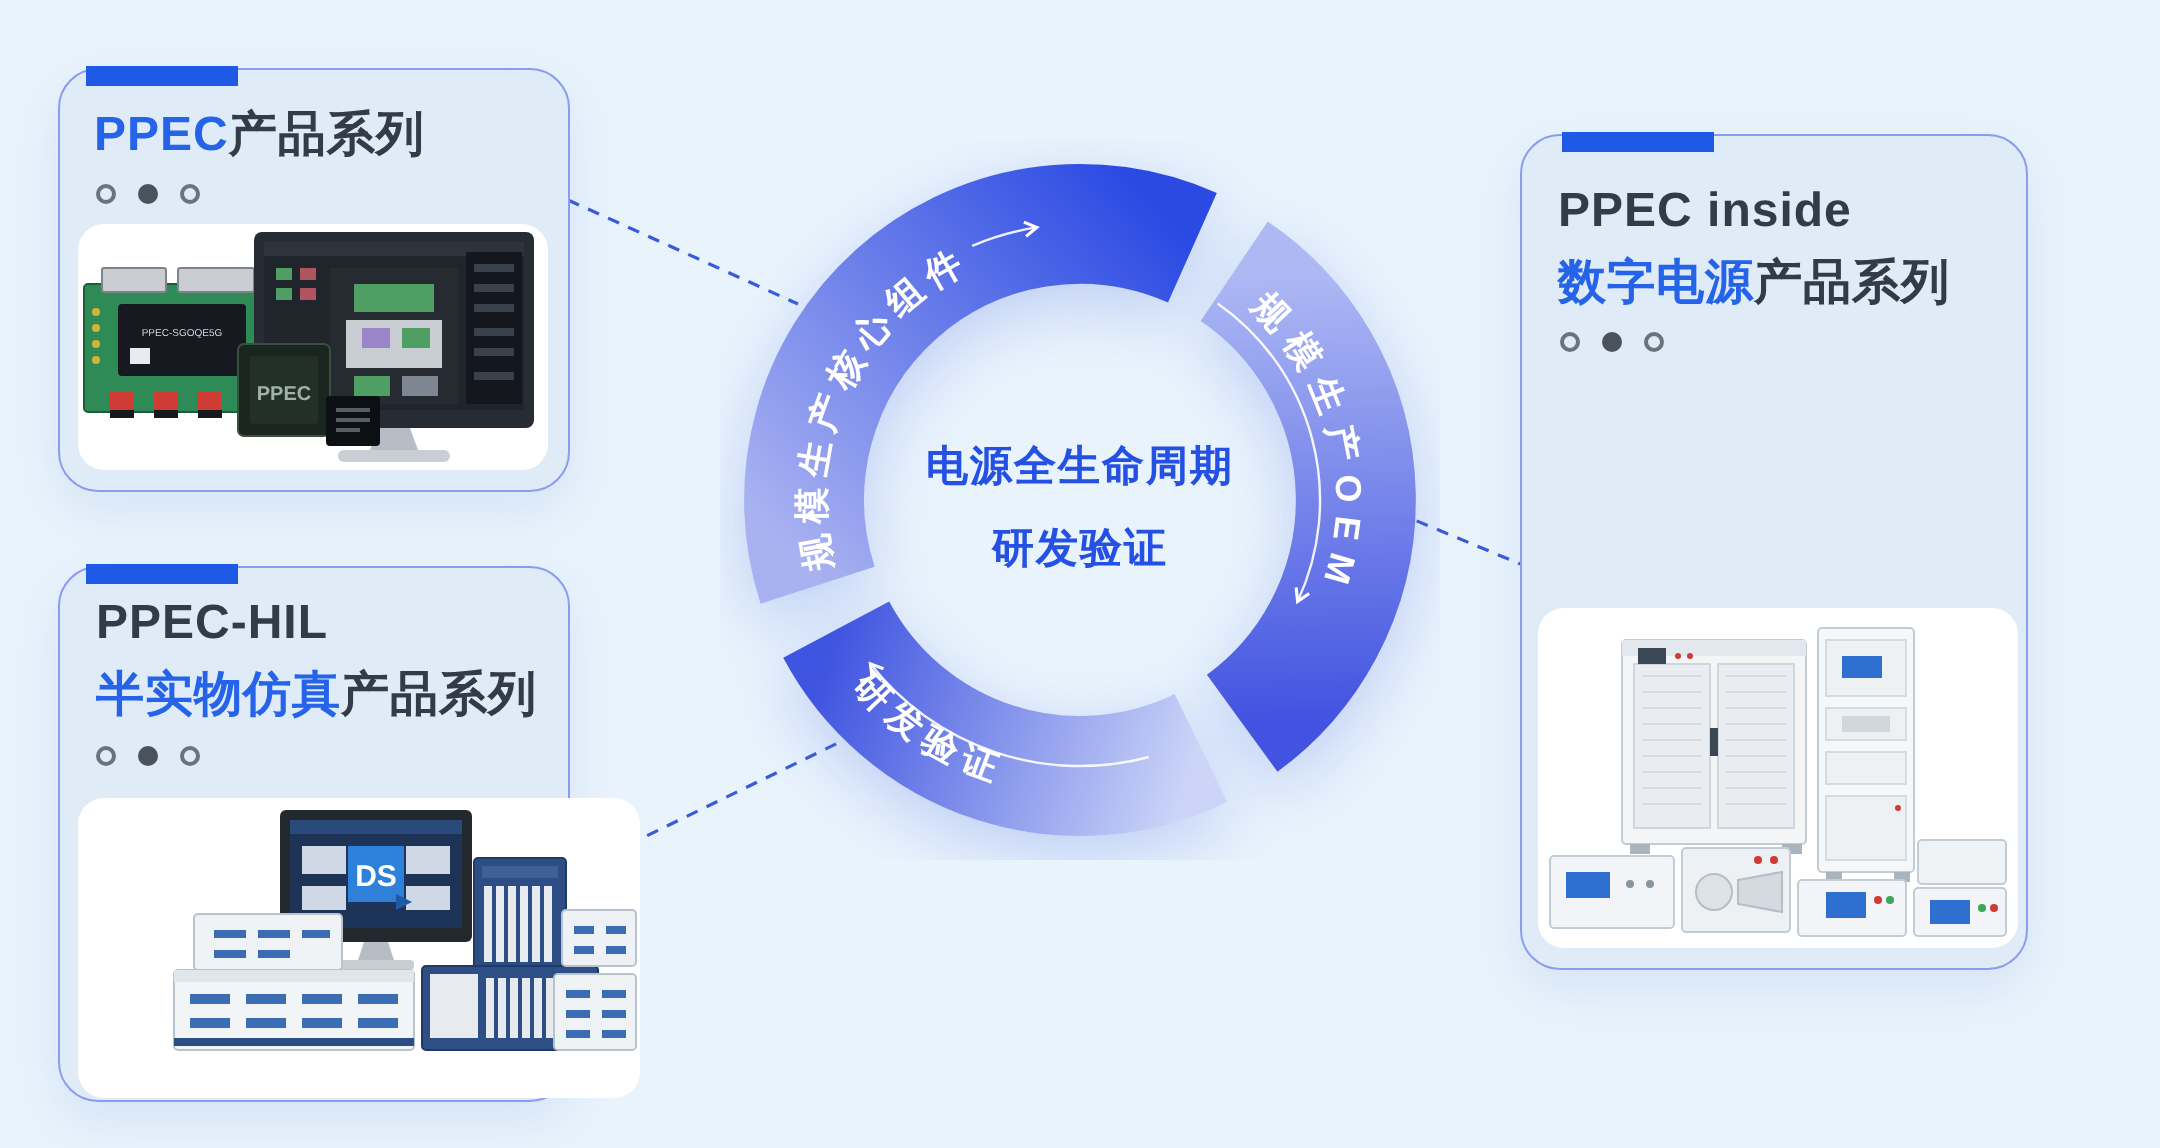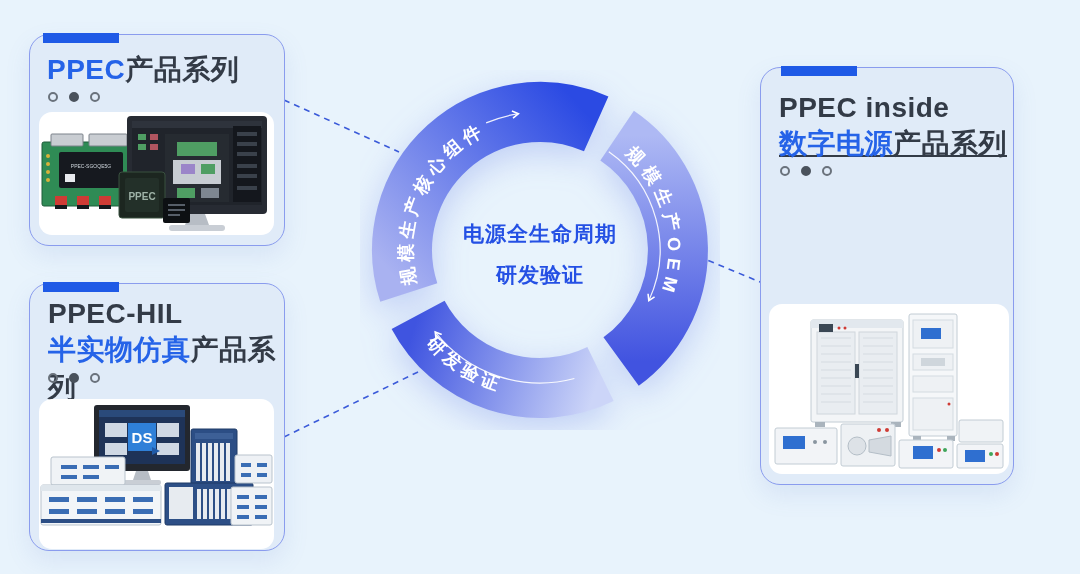--- a/index.html
+++ b/index.html
@@ -6,46 +6,46 @@
   body{font-family:"Liberation Sans","DejaVu Sans",sans-serif;}
   .stage{position:relative;width:1080px;height:574px;background:#e8f3fc;overflow:hidden;}
 
   
   .connectors{position:absolute;left:0;top:0;width:1080px;height:574px;}
 
   
   .card{position:absolute;background:#e0ebf8;border:1.5px solid #8a9cee;border-radius:20px;
         box-shadow:0 10px 24px rgba(100,130,200,.13);}
   .accent-bar{position:absolute;top:-2px;height:10px;width:76px;background:#1f5ae6;}
-  .card-title{font-size:28px;font-weight:700;color:#333b47;letter-spacing:.5px;}
+  .card-title{font-size:24px;font-weight:700;color:#333b47;letter-spacing:.5px;}
   .blue{color:#2563e8;}
   .dark{color:#333b47;}
   .dots{display:flex;align-items:center;gap:11px;}
   .dot{width:10px;height:10px;border-radius:50%;border:2px solid #6a727c;box-sizing:border-box;background:transparent;}
   .dot.active{background:#4a525c;border-color:#4a525c;}
   .photo{position:absolute;background:#ffffff;border-radius:13px;overflow:hidden;}
   .photo svg{display:block;}
 
   .card-ppec{left:29px;top:34px;width:254px;height:210px;}
   .card-ppec .accent-bar{left:13px;}
   .card-ppec .card-title{position:absolute;left:17px;top:16px;}
   .card-ppec .dots{position:absolute;left:18px;top:57px;}
   .card-ppec .photo{left:9px;top:77px;width:235px;height:123px;}
 
   .card-hil{left:29px;top:283px;width:254px;height:266px;}
   .card-hil .accent-bar{left:13px;}
   .card-hil .title1{position:absolute;left:18px;top:14px;}
   .card-hil .title2{position:absolute;left:18px;top:47px;}
   .card-hil .dots{position:absolute;left:18px;top:89px;}
-  .card-hil .photo{left:9px;top:115px;width:235px;height:150px;}
+  .card-hil .photo{left:9px;top:115px;width:235px;height:150px;padding-left:46px;}
 
   .card-inside{left:760px;top:67px;width:252px;height:416px;}
   .card-inside .accent-bar{left:20px;}
   .card-inside .title1{position:absolute;left:18px;top:24px;}
-  .card-inside .title2{position:absolute;left:18px;top:57px;text-decoration:underline;}
+  .card-inside .title2{position:absolute;left:18px;top:57px;}
   .card-inside .dots{position:absolute;left:19px;top:98px;}
   .bullet-list{position:absolute;left:18px;top:122px;}
   .bullet{display:flex;align-items:center;height:30px;}
   .bullet-dot{width:5px;height:5px;border-radius:50%;background:#2563e8;margin-right:9px;}
   .bullet-text{font-size:17px;font-weight:700;color:#2563e8;letter-spacing:.5px;}
   .card-inside .photo{left:8px;top:236px;width:240px;height:170px;}
 
   
   .ring{position:absolute;left:360px;top:70px;width:360px;height:360px;}
   .ring-arcs{filter:drop-shadow(0 10px 16px rgba(90,115,230,.28));}

